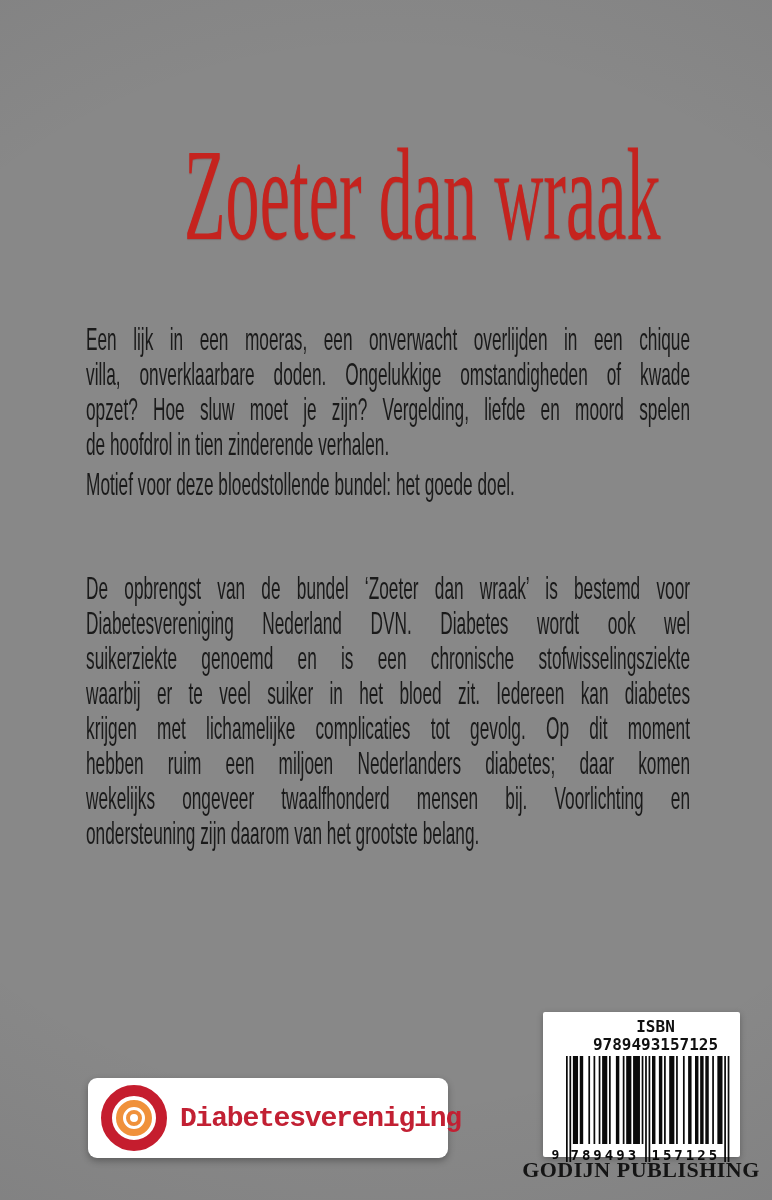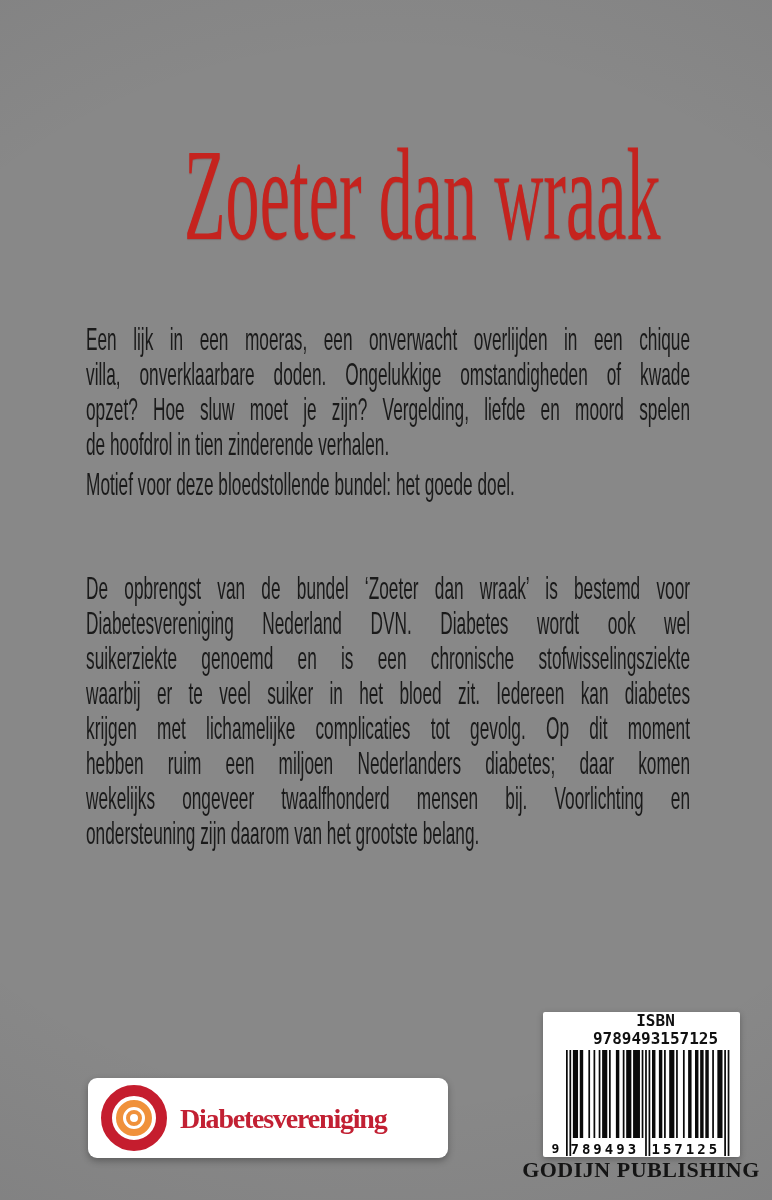--- a/index.html
+++ b/index.html
@@ -32,26 +32,26 @@
     background:#fff;border-radius:9px;box-shadow:0 3px 7px rgba(0,0,0,.30);
     display:flex;align-items:center;}
   .rings{width:66px;height:66px;margin-left:13px;flex:0 0 auto;border-radius:50%;
     border:11px solid #C51D2E;box-sizing:border-box;background:#fff;
     display:flex;align-items:center;justify-content:center;}
   .ring2{width:36px;height:36px;border-radius:50%;border:7px solid #F0913B;
     box-sizing:border-box;background:#fff;display:flex;align-items:center;justify-content:center;}
   .ring3{width:16px;height:16px;border-radius:50%;border:4.5px solid #F0913B;
     box-sizing:border-box;background:#fff;}
   .logo-text{margin-left:13px;font-weight:bold;letter-spacing:-1.2px;
-    font-size:28px;line-height:29px;font-family:Liberation Serif, serif;}
+    font-size:28px;line-height:29px;font-family:Liberation Mono, monospace;}
   .lt1{color:#C22033}.lt2{color:#F28E2E}
   
   .barcode-box{position:absolute;left:543px;top:1012px;width:197px;height:145px;
     background:#fff;box-shadow:0 2px 6px rgba(0,0,0,.28);border-radius:2px;}
-  .isbn-label{text-align:center;color:#101010;
+  .isbn-label{margin-top:6px;text-align:center;color:#101010;
     font:bold 16px/18px "DejaVu Sans Mono",monospace;letter-spacing:0;padding-left:28px;}
   .bars{position:relative;width:176px;height:106px;margin:2px auto 0;}
   .bars svg{position:absolute;left:0;top:0;}
   .bd{position:absolute;top:92px;color:#0A0A0A;
     font:bold 14px/14px "DejaVu Sans Mono",monospace;}
   .bd0{left:-2px;font-size:13px;}
   .bd1{left:17px;width:72px;letter-spacing:3px;}
   .bd2{left:98px;width:72px;text-align:left;letter-spacing:3px;}
   
   .publisher{position:absolute;left:521px;top:1157px;width:240px;text-align:center;

